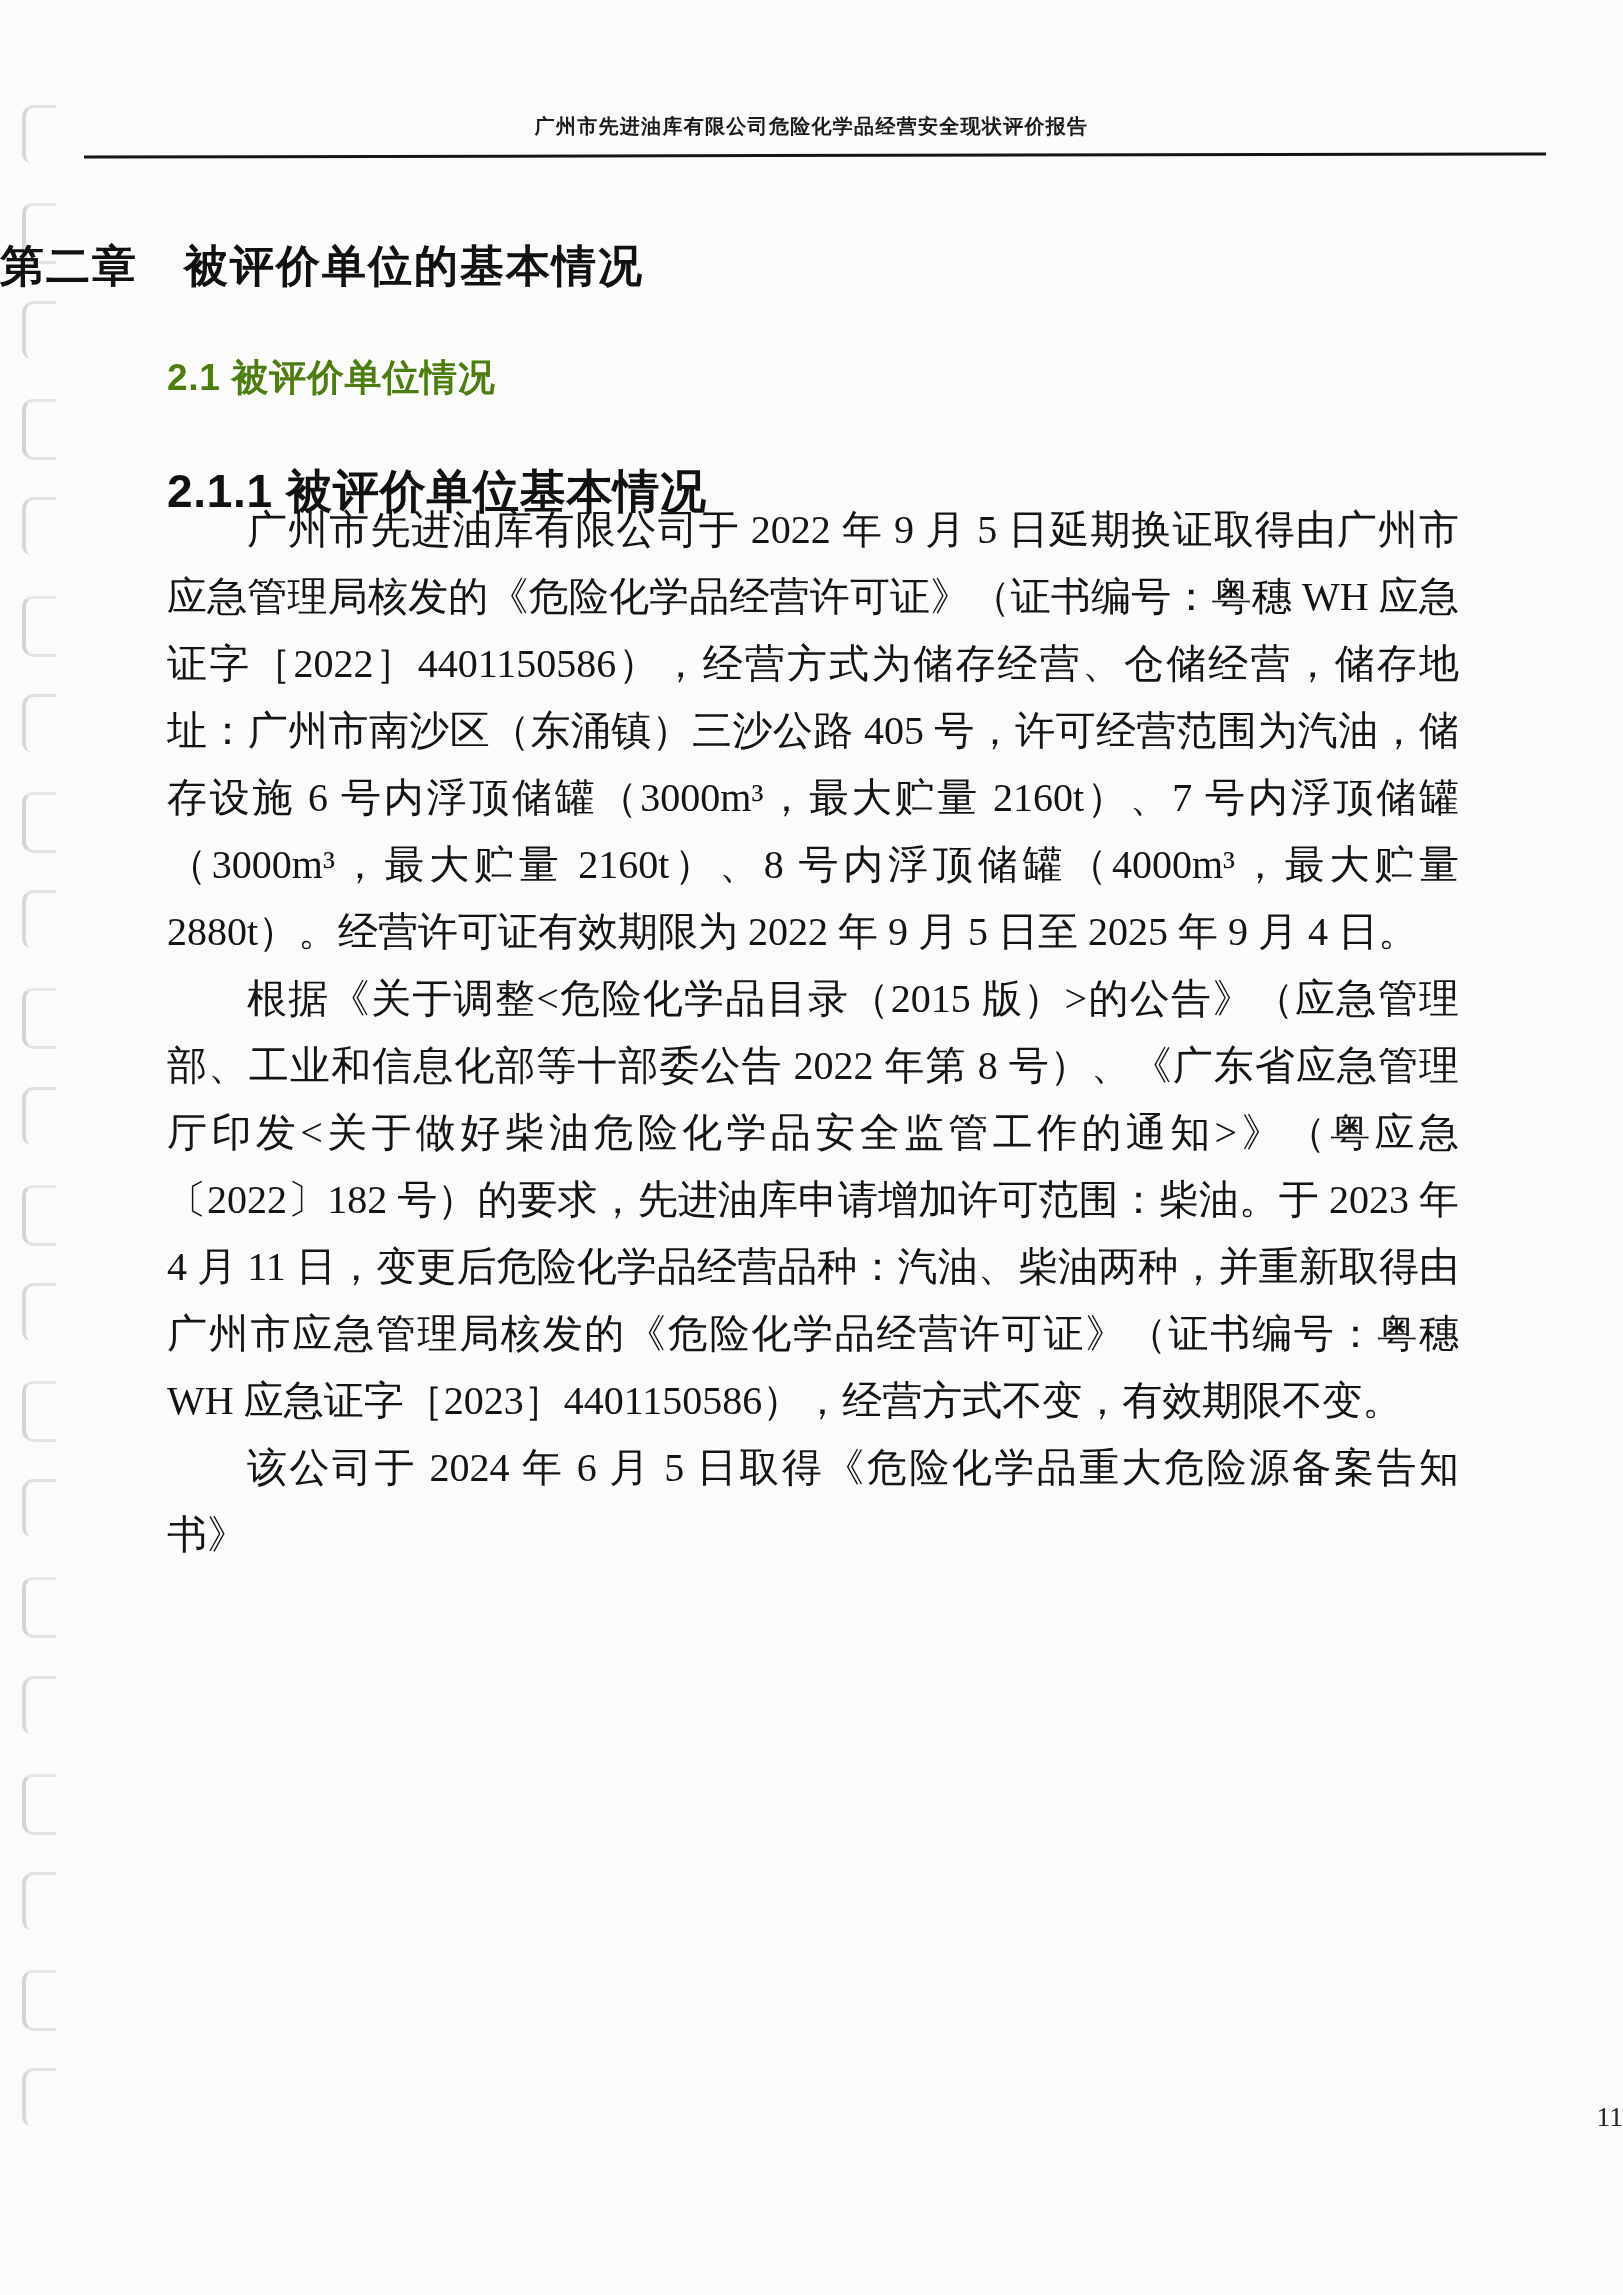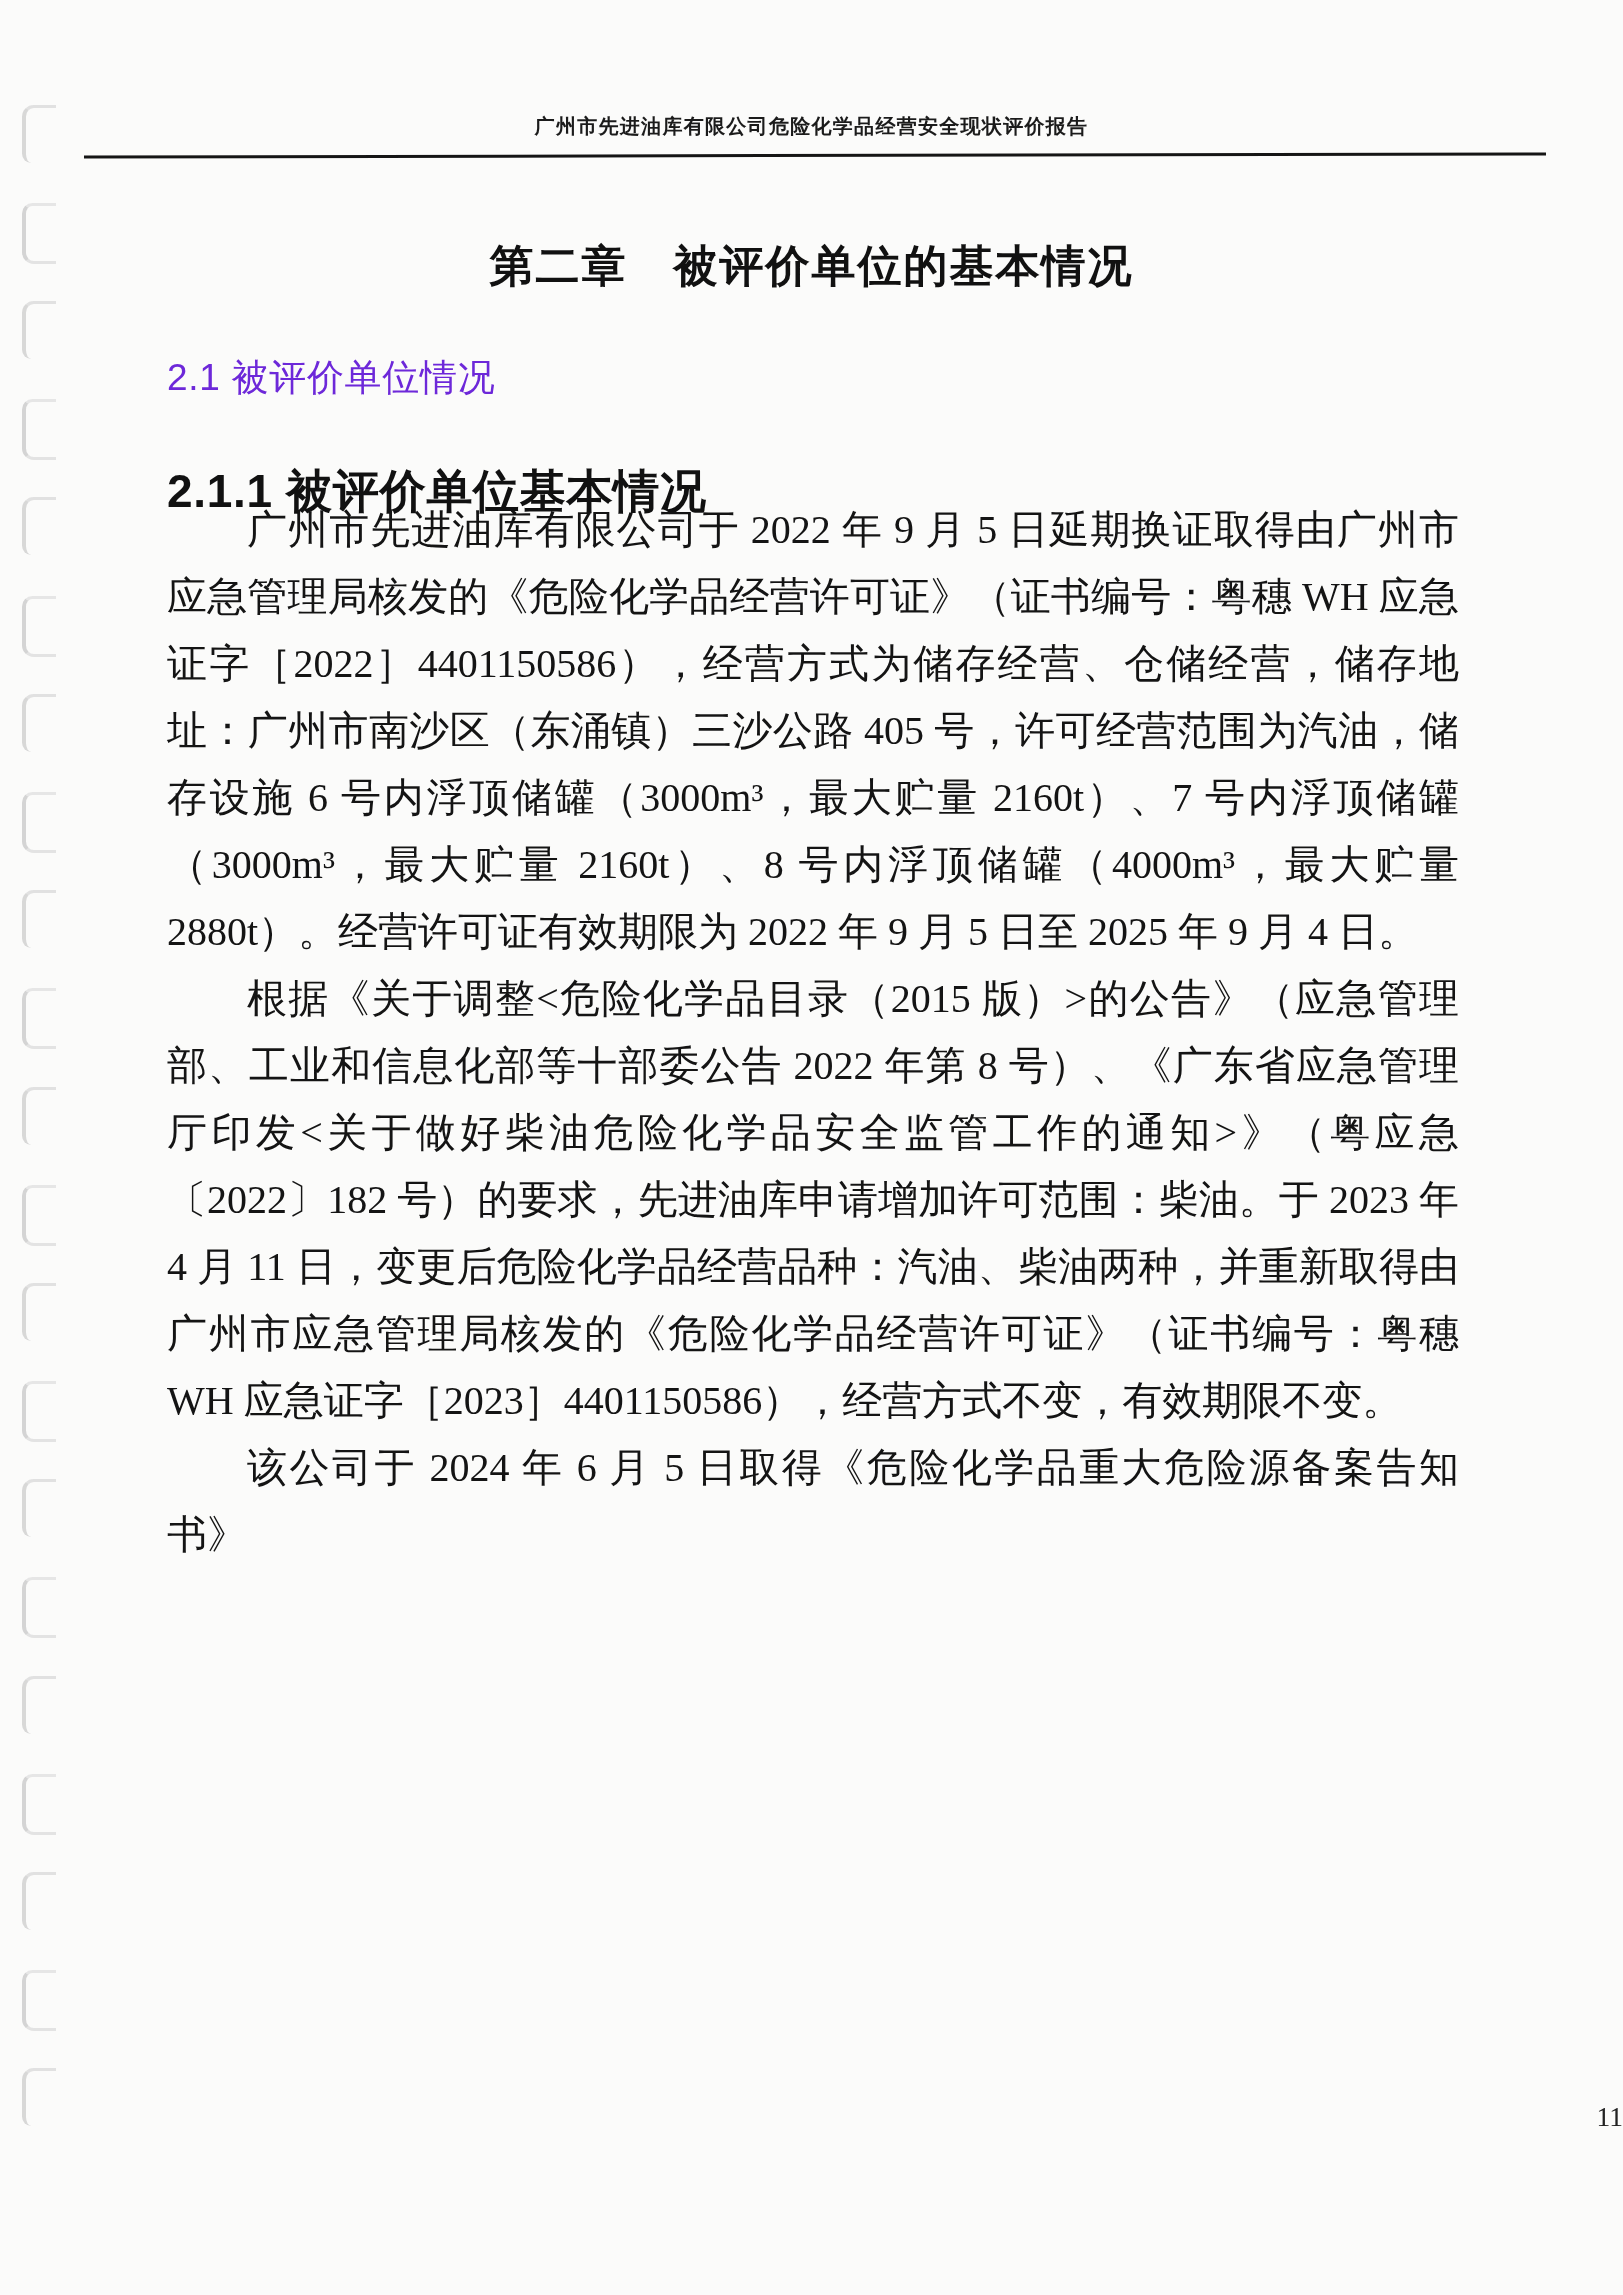--- a/index.html
+++ b/index.html
@@ -15,28 +15,27 @@
     font-family:"Liberation Sans","DejaVu Sans",sans-serif;
     font-weight:bold;font-size:20px;letter-spacing:1.3px;color:#1b1b1b;
   }
   .header-rule{
     position:absolute;top:154px;left:84px;right:77px;height:0;
     border-bottom:3.3px solid #151515;
     transform:rotate(-0.12deg);
   }
   .chapter-title{
     position:absolute;top:208px;left:0;width:100%;
-    text-align:center;
     font-family:"Liberation Sans","DejaVu Sans",sans-serif;
     font-weight:bold;font-size:44px;letter-spacing:2px;color:#111;
   }
   .sec-1{
     position:absolute;top:322px;left:167px;
     font-family:"Liberation Sans","DejaVu Sans",sans-serif;
-    font-weight:normal;font-size:37px;letter-spacing:0.7px;color:#6d28d9;
+    font-weight:bold;font-size:37px;letter-spacing:0.7px;color:#4d7c0f;
   }
   .sec-2{
     position:absolute;top:415px;left:167px;
     font-family:"Liberation Sans","DejaVu Sans",sans-serif;
     font-weight:bold;font-size:46px;letter-spacing:0.7px;color:#111;
   }
   .body-text{
     position:absolute;top:496px;left:167px;right:164px;
     font-size:40px;line-height:67px;
     text-align:justify;text-justify:inter-ideograph;

